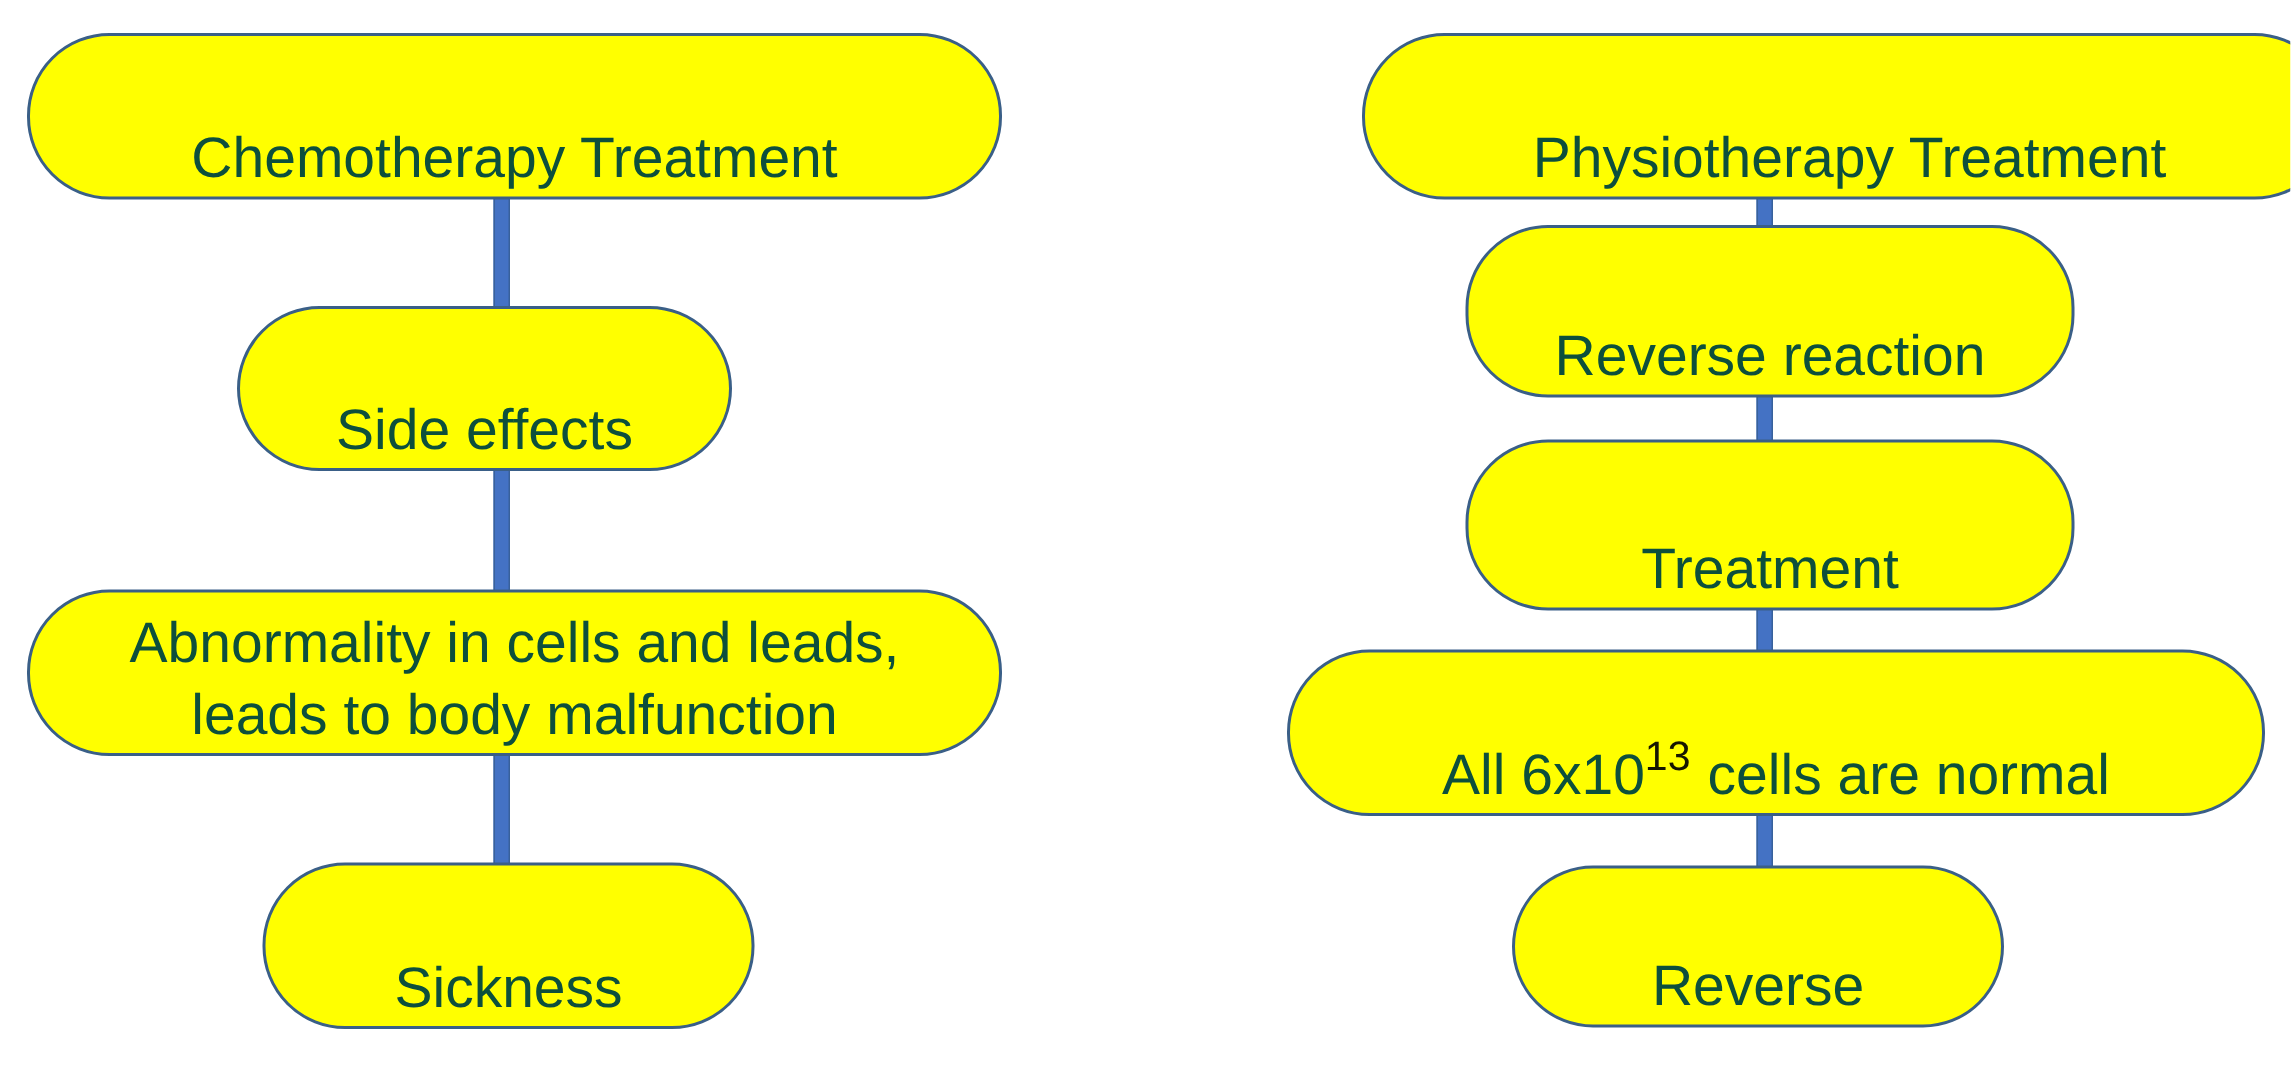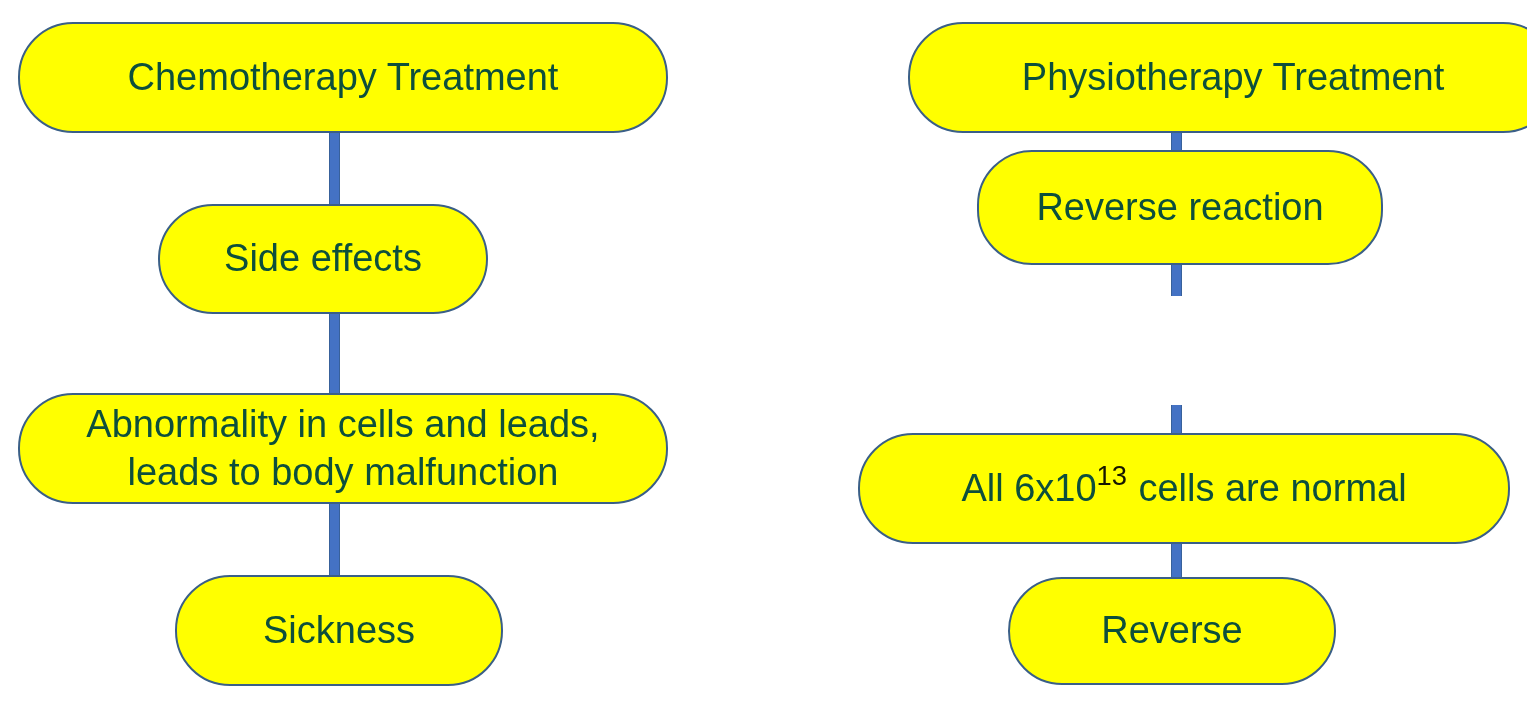--- a/index.html
+++ b/index.html
@@ -19,21 +19,21 @@
     font-family:"Liberation Sans",sans-serif;
     overflow:hidden;
   }
   .node{
     position:absolute;
     box-sizing:border-box;
     background:var(--fill);
     border:2px solid var(--stroke);
     border-radius:55px;
     display:flex;
-    align-items:center;
+    align-items:flex-end;
     justify-content:center;
     text-align:center;
     color:var(--text);
     font-size:38px;
     line-height:1.26;
     padding:0 28px;
     z-index:1;
   }
   .connector{
     position:absolute;
@@ -84,20 +84,23 @@
   </div>
 
   <div class="node" style="left:908px;top:22px;width:650px;height:111px">
     <span>Physiotherapy Treatment</span>
   </div>
 
   <div class="node" style="left:977px;top:150px;width:406px;height:115px">
     <span>Reverse reaction</span>
   </div>
 
+  <div class="node" style="left:977px;top:293px;width:406px;height:114px">
+    <span>Treatment</span>
+  </div>
 
   <div class="node" style="left:858px;top:433px;width:652px;height:111px">
     <span>
       <span>All 6x10</span><span class="sup">13</span><span class="post">cells are normal</span>
     </span>
   </div>
 
   <div class="node" style="left:1008px;top:577px;width:328px;height:108px">
     <span>Reverse</span>
   </div>

